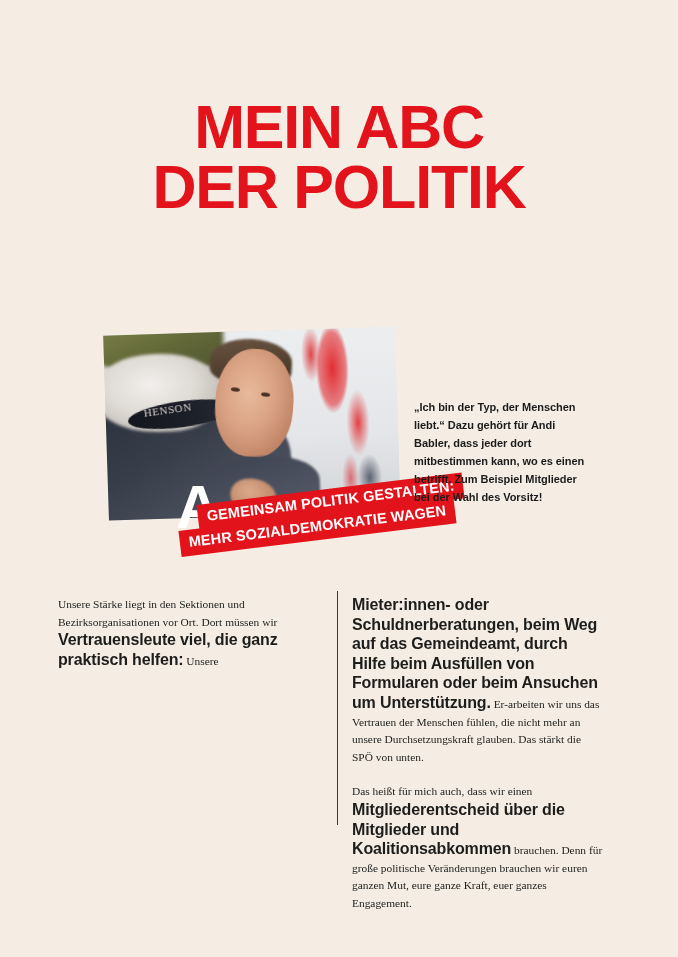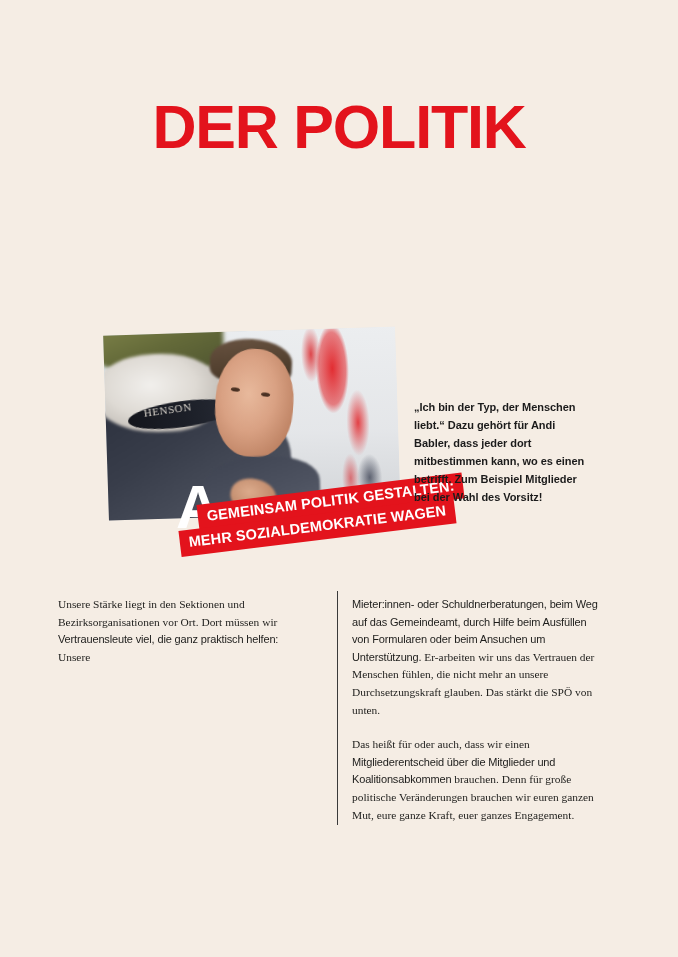--- a/index.html
+++ b/index.html
@@ -214,29 +214,30 @@
     line-height: 17.6px;
     color: #1d1d1b;
     text-align: left;
   }
   .col-left  { left: 58px;  width: 248px; }
   .col-right { left: 352px; width: 252px; }
   .col p { margin: 0 0 17px 0; }
   .col p:last-child { margin-bottom: 0; }
   b, .sans-bold {
     font-family: "Liberation Sans", sans-serif;
-    font-weight: normal;
-    font-size: 11px;
+    font-weight: bold;
+    font-size: 16px;
     letter-spacing: -.15px;
   }
 </style>
 </head>
 <body>
 
 <div class="title-block">
+  <div class="title-line l1">MEIN ABC</div>
   <div class="title-line l2">DER POLITIK</div>
 </div>
 
 <div class="photo-wrap">
   <div class="photo">
     <div class="hat"></div>
     <div class="jacket"></div>
     <div class="hair"></div>
     <div class="collar"></div>
     <div class="brand">HENSON</div>
@@ -257,14 +258,14 @@
 <div class="quote">„Ich bin der Typ, der Menschen liebt.“ Dazu gehört für Andi Babler, dass jeder dort mitbestimmen kann, wo es einen betrifft.  Zum Beispiel Mitglieder bei der Wahl des Vorsitz!</div>
 
 <div class="divider"></div>
 
 <div class="col col-left">
   <p><span>Unsere Stärke liegt in den Sektionen und Bezirksorganisationen vor Ort. Dort müssen wir </span><b>Vertrauensleute viel, die ganz praktisch helfen:</b><span> Unsere</span></p>
 </div>
 
 <div class="col col-right">
   <p><b>Mieter:innen- oder Schuldnerberatungen, beim Weg auf das Gemeindeamt, durch Hilfe beim Ausfüllen von Formularen oder beim Ansuchen um Unterstützung.</b><span> Er-arbeiten wir uns das Vertrauen der Menschen fühlen, die nicht mehr an unsere Durchsetzungskraft glauben. Das stärkt die SPÖ von unten.</span></p>
-  <p><span>Das heißt für oder auch, dass wir einen </span><b>Mitgliederentscheid über die Mitglieder und Koalitionsabkommen</b><span> brauchen. Denn für große politische Veränderungen brauchen wir euren ganzen Mut, eure ganze Kraft, euer ganzes Engagement.</span></p>
+  <p><span>Das heißt für mich auch, dass wir einen </span><b>Mitgliederentscheid über die Mitglieder und Koalitionsabkommen</b><span> brauchen. Denn für große politische Veränderungen brauchen wir euren ganzen Mut, eure ganze Kraft, euer ganzes Engagement.</span></p>
 </div>
 
 </body></html>

